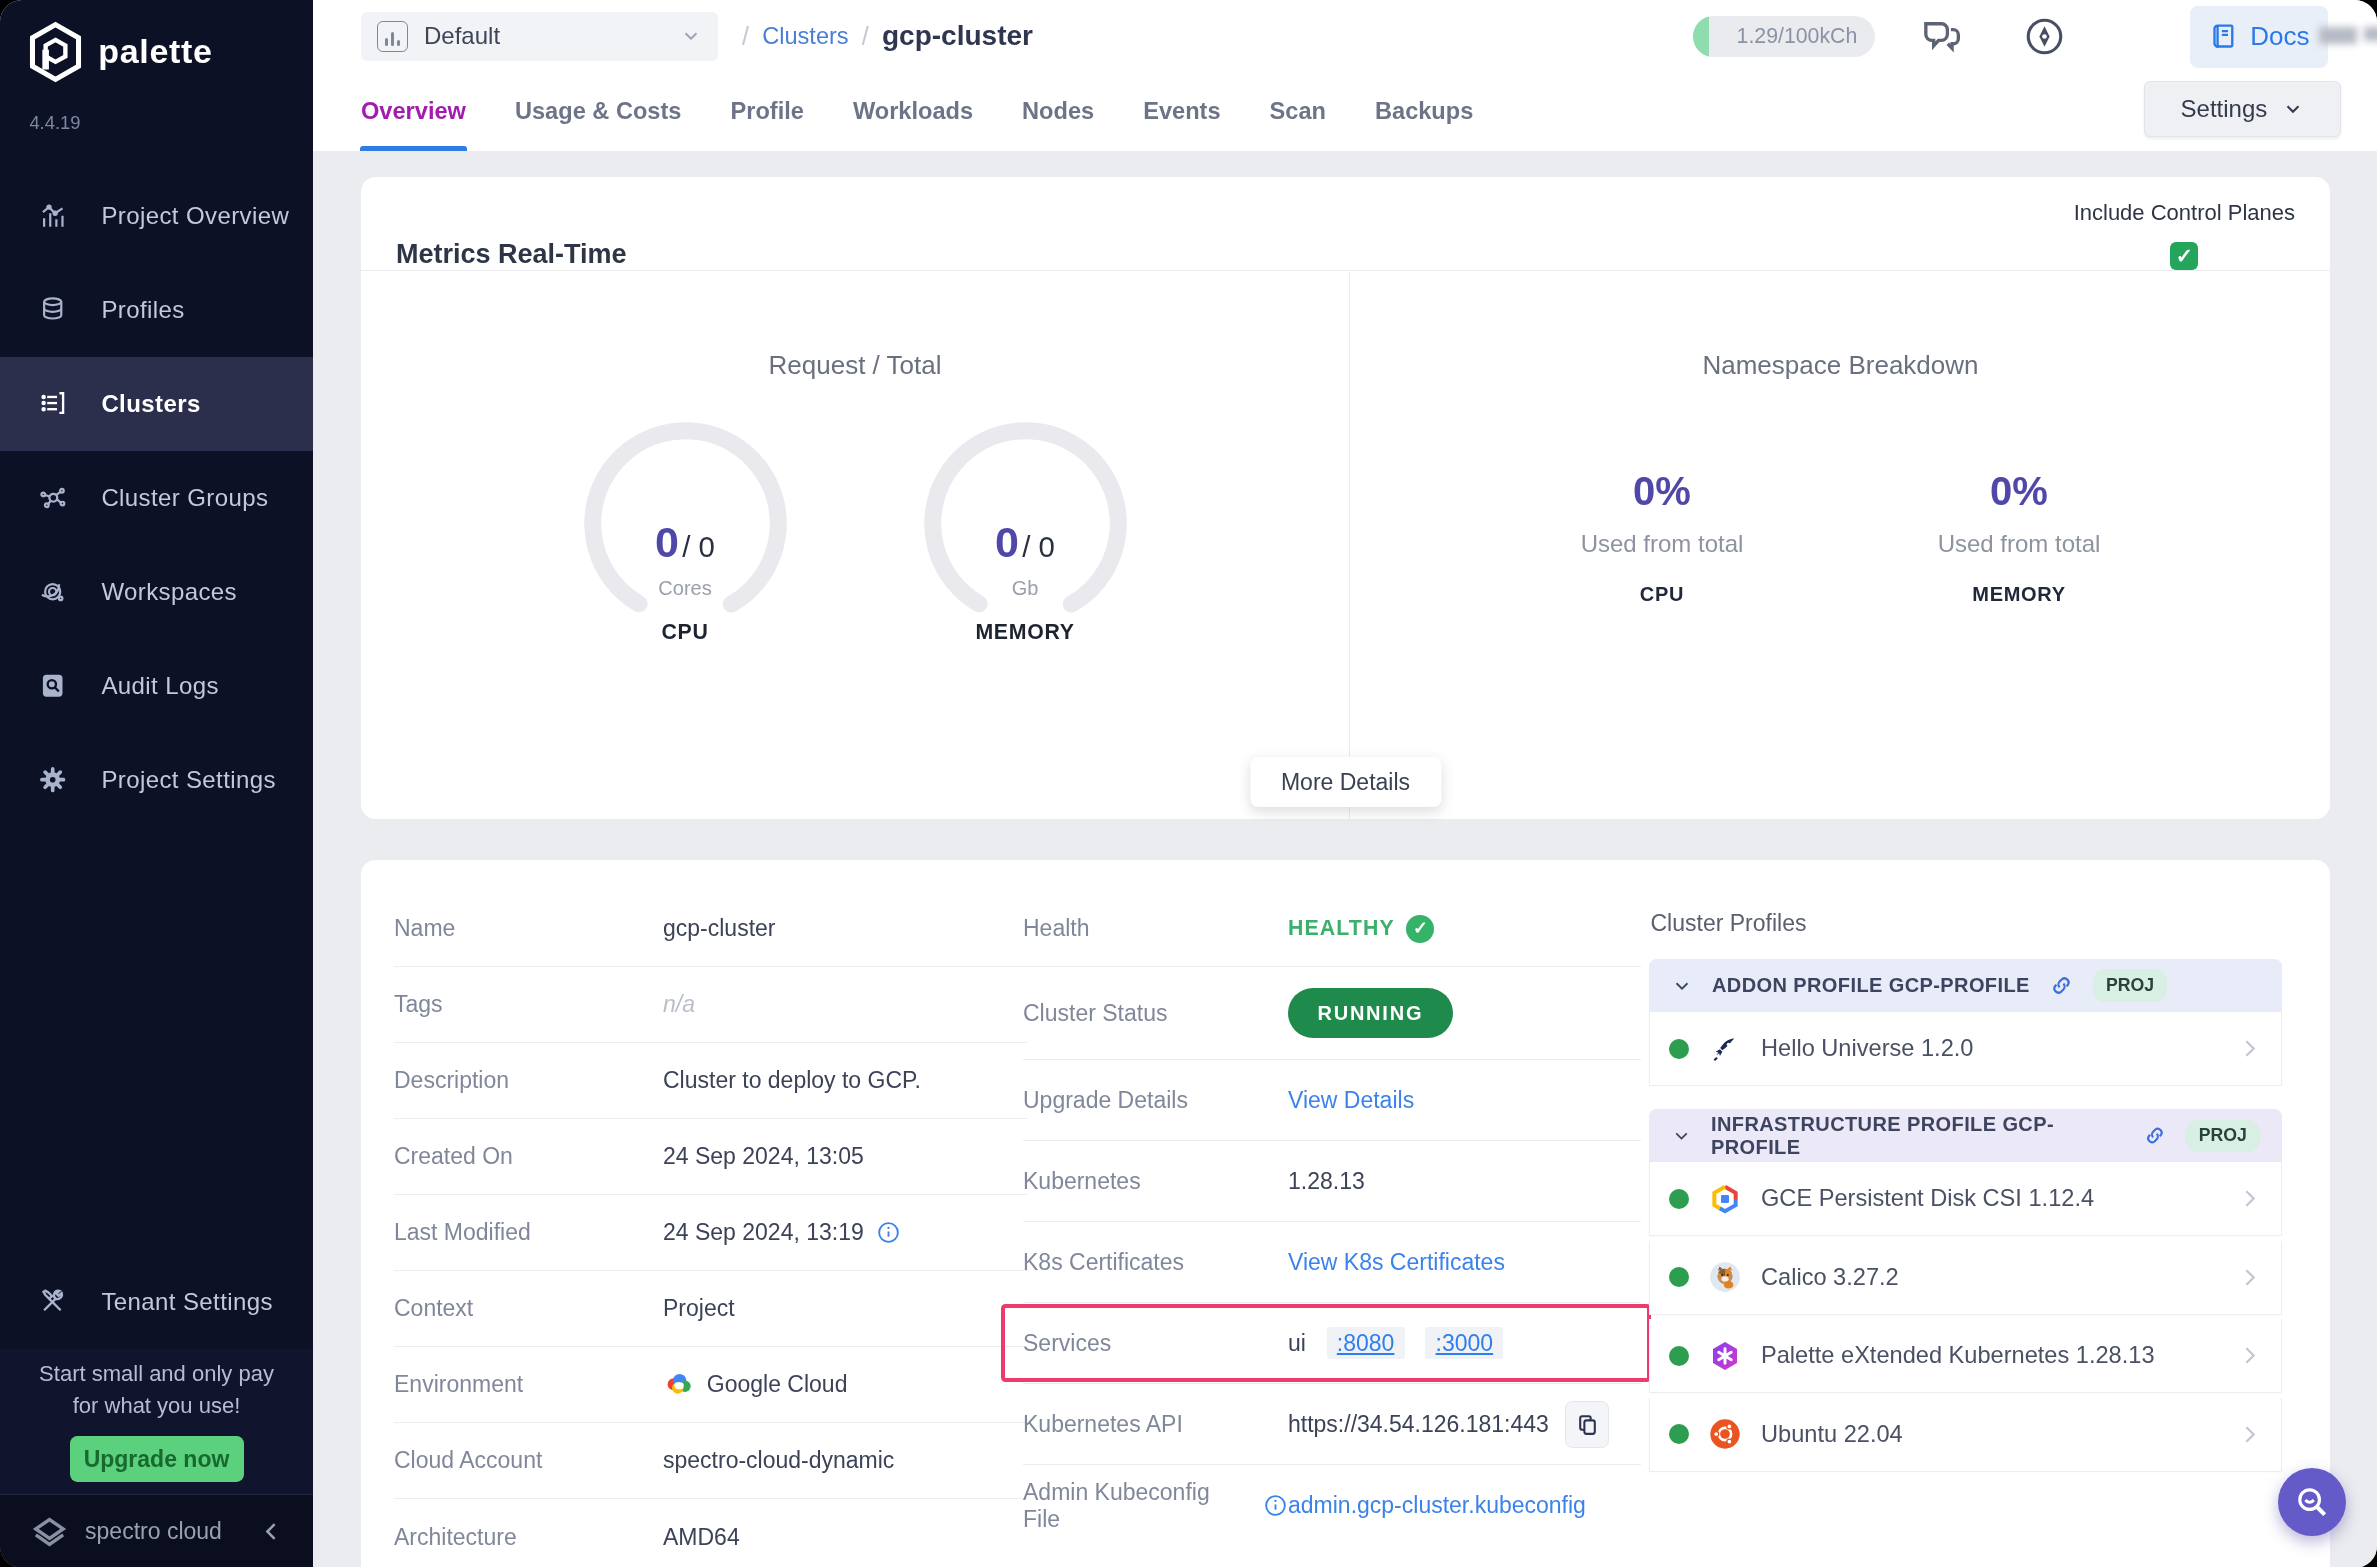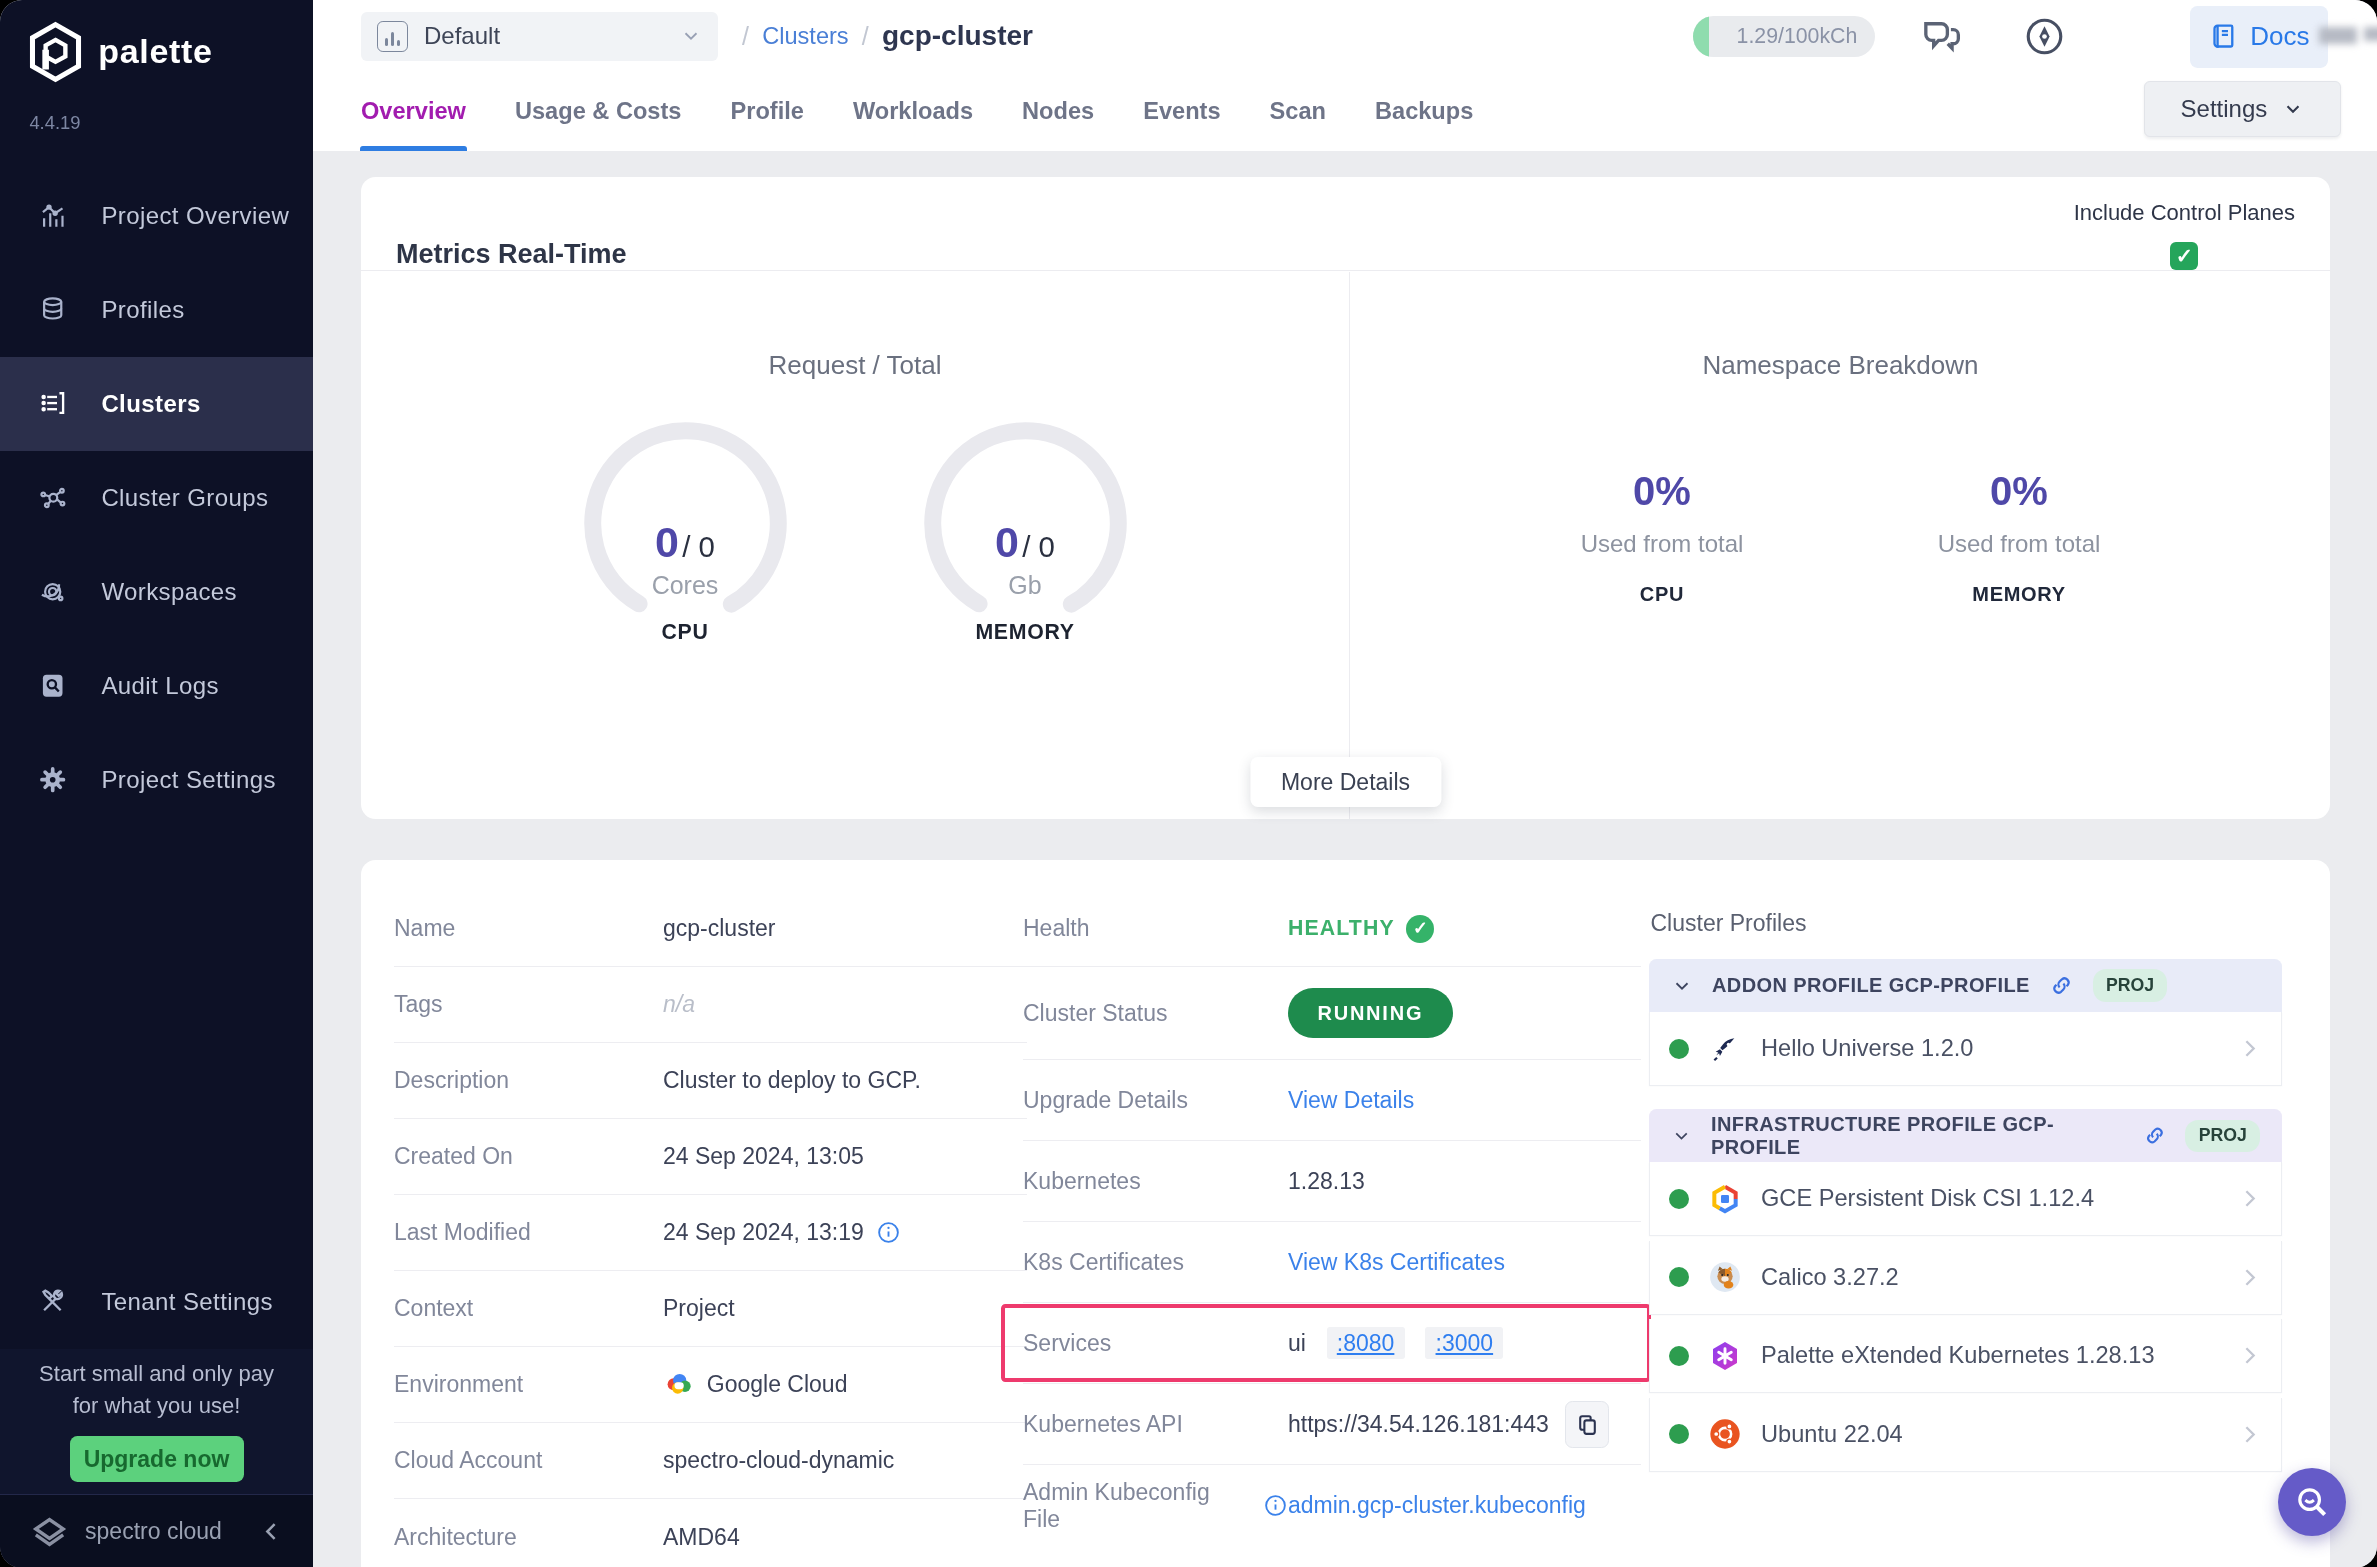--- a/index.html
+++ b/index.html
@@ -78,21 +78,21 @@
   .panel { position:absolute; top:95px; bottom:0; }
   #panel-left { left:0; width:989px; border-right:0.7px solid #ececf0; }
   #panel-right { left:990px; right:0; }
   .panel-title { text-align:center; margin-top:78px; font-size:26px; color:#6a707f; }
   #gauges { display:flex; justify-content:center; gap:97px; margin-top:20.6px; }
   .gauge { position:relative; width:243px; height:243px; }
   .gauge svg { position:absolute; inset:0; }
   .gauge .mid { position:absolute; left:0; right:0; top:116px; text-align:center; }
   .g-used { color:#4f48a8; font-size:43px; font-weight:bold; }
   .g-total { color:#2a3040; font-size:29.4px; }
-  .g-unit { text-align:center; color:#9aa0ab; font-size:25px; margin-top:4px; }
+  .g-unit { text-align:center; color:#9aa0ab; font-size:20px; margin-top:10px; }
   .g-metric { position:absolute; left:0; right:0; bottom:0px; text-align:center; color:#1d2330;
     font-size:21.3px; font-weight:bold; letter-spacing:0.7px; }
   #ns-stats { display:flex; justify-content:center; gap:136px; margin-top:88px; }
   .ns-stat { width:221px; text-align:center; }
   .ns-val { color:#4f48a8; font-size:40px; font-weight:bold; }
   .ns-cap { color:#8d93a0; font-size:24px; margin-top:16px; }
   .ns-metric { color:#20283a; font-size:20px; font-weight:bold; letter-spacing:0.7px; margin-top:25px; }
   #more-details { position:absolute; left:50%; transform:translateX(-50%); bottom:11.8px; height:50px;
     padding:0 31px; background:#fff; border:none; border-radius:7.4px; font-size:23px; color:#3a4152;
     font-family:inherit; cursor:pointer; box-shadow:0 4.4px 13.2px rgba(50,60,80,.18); }

